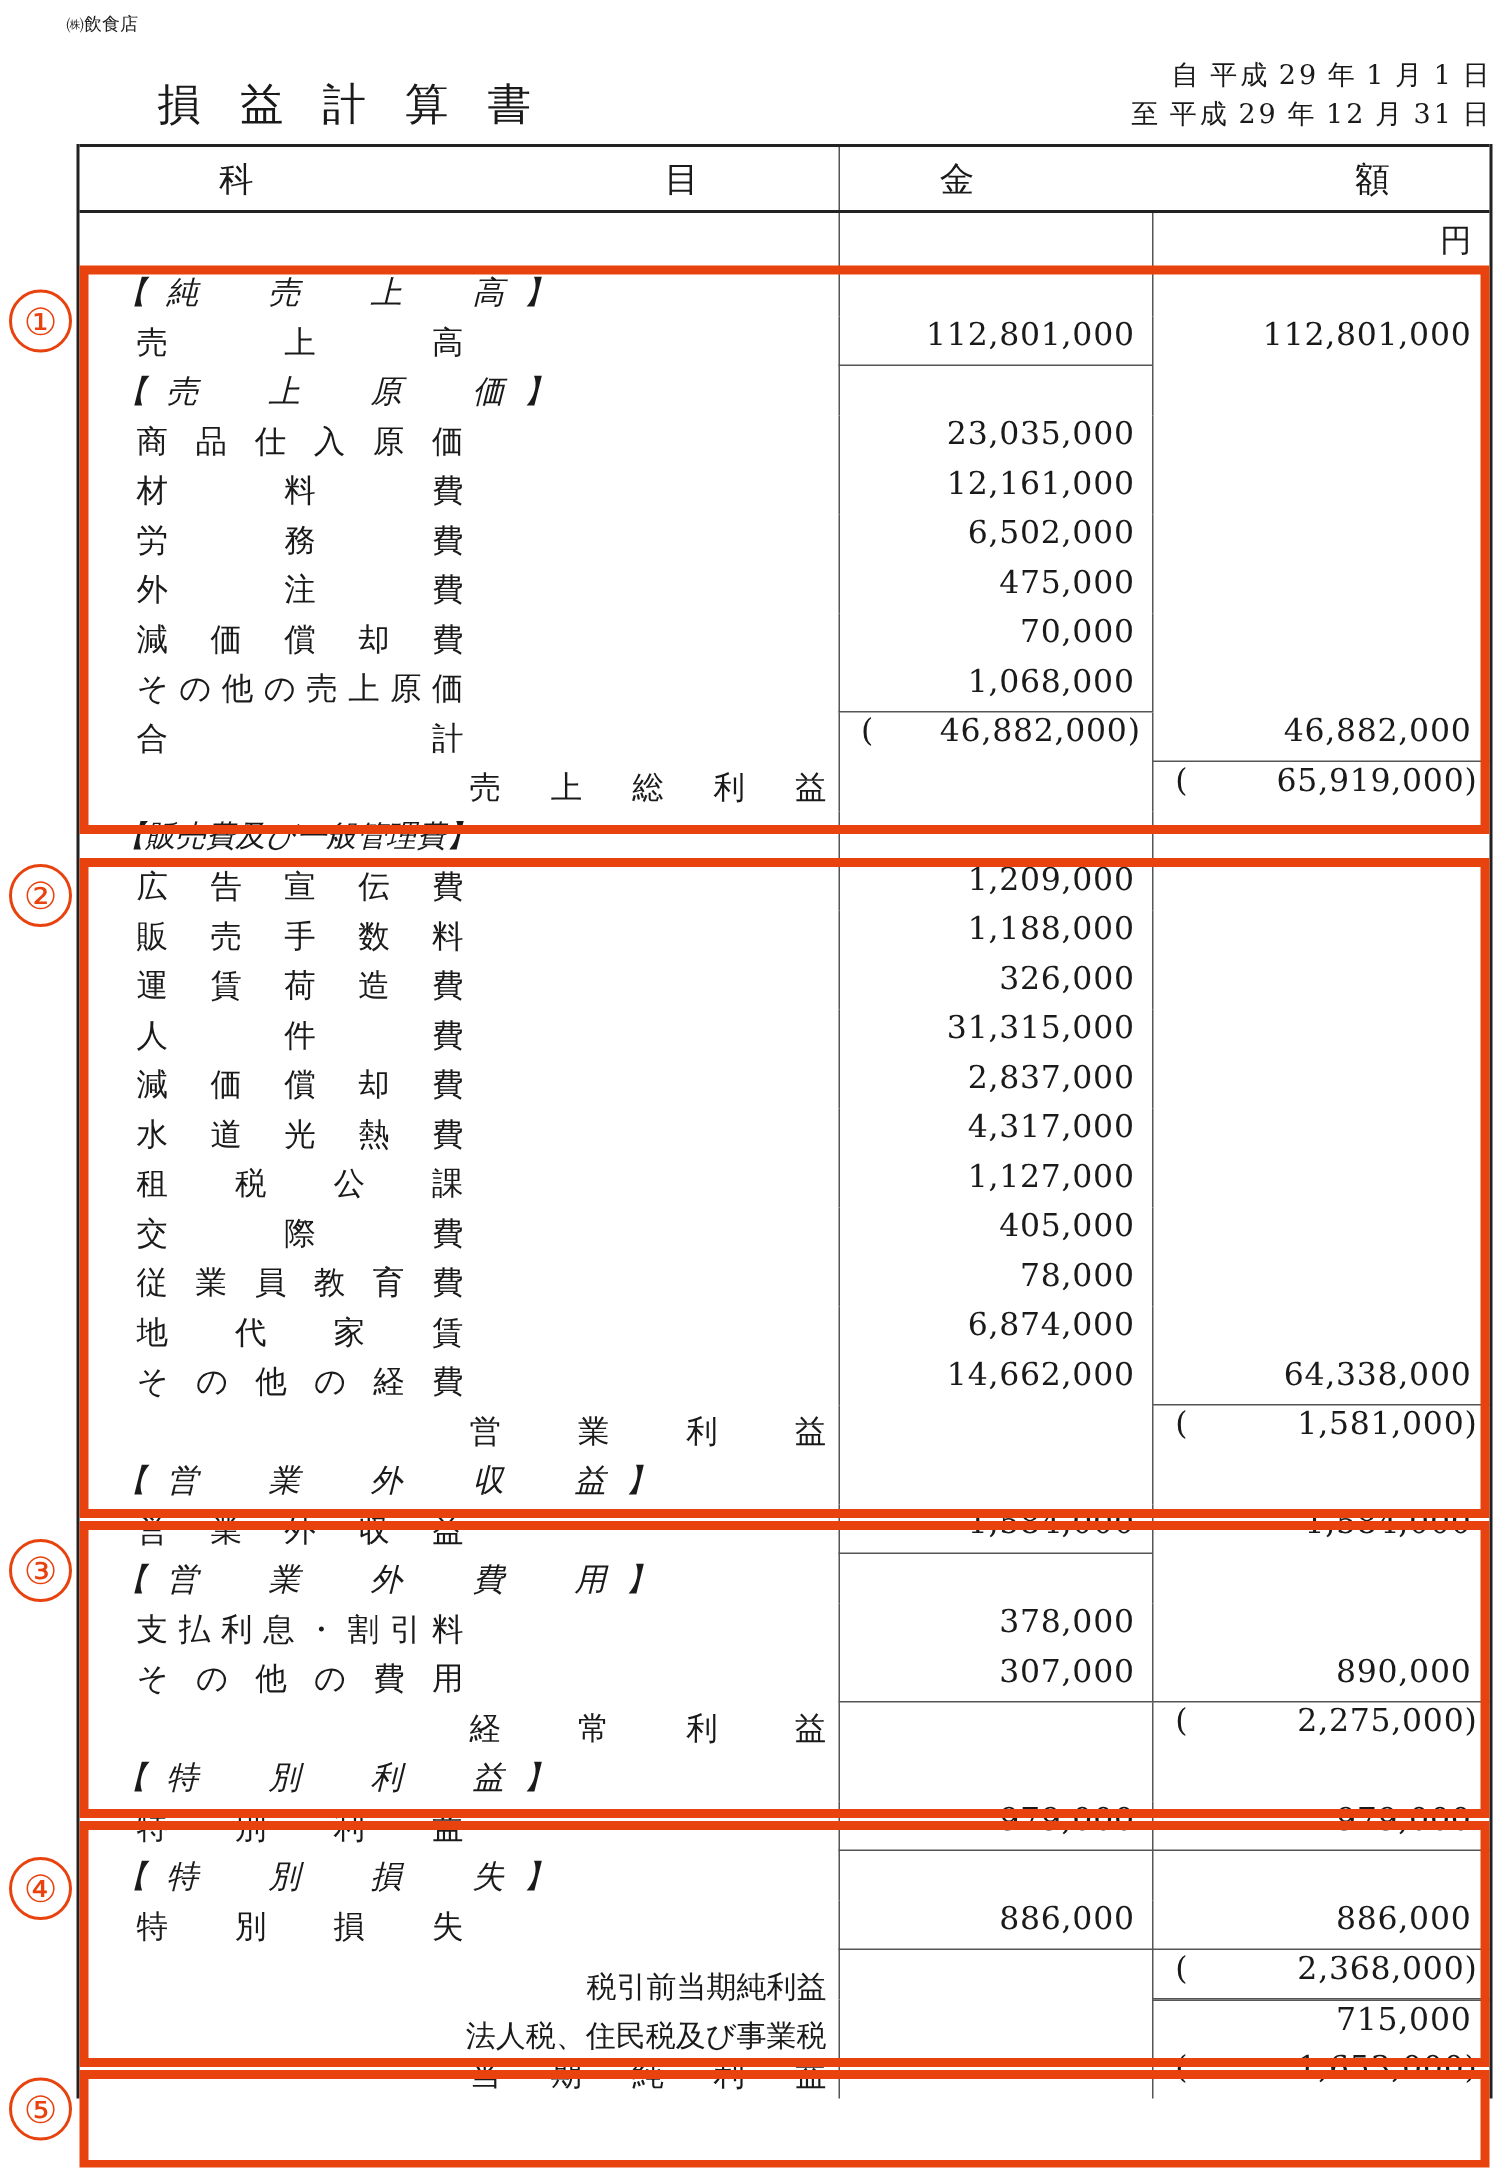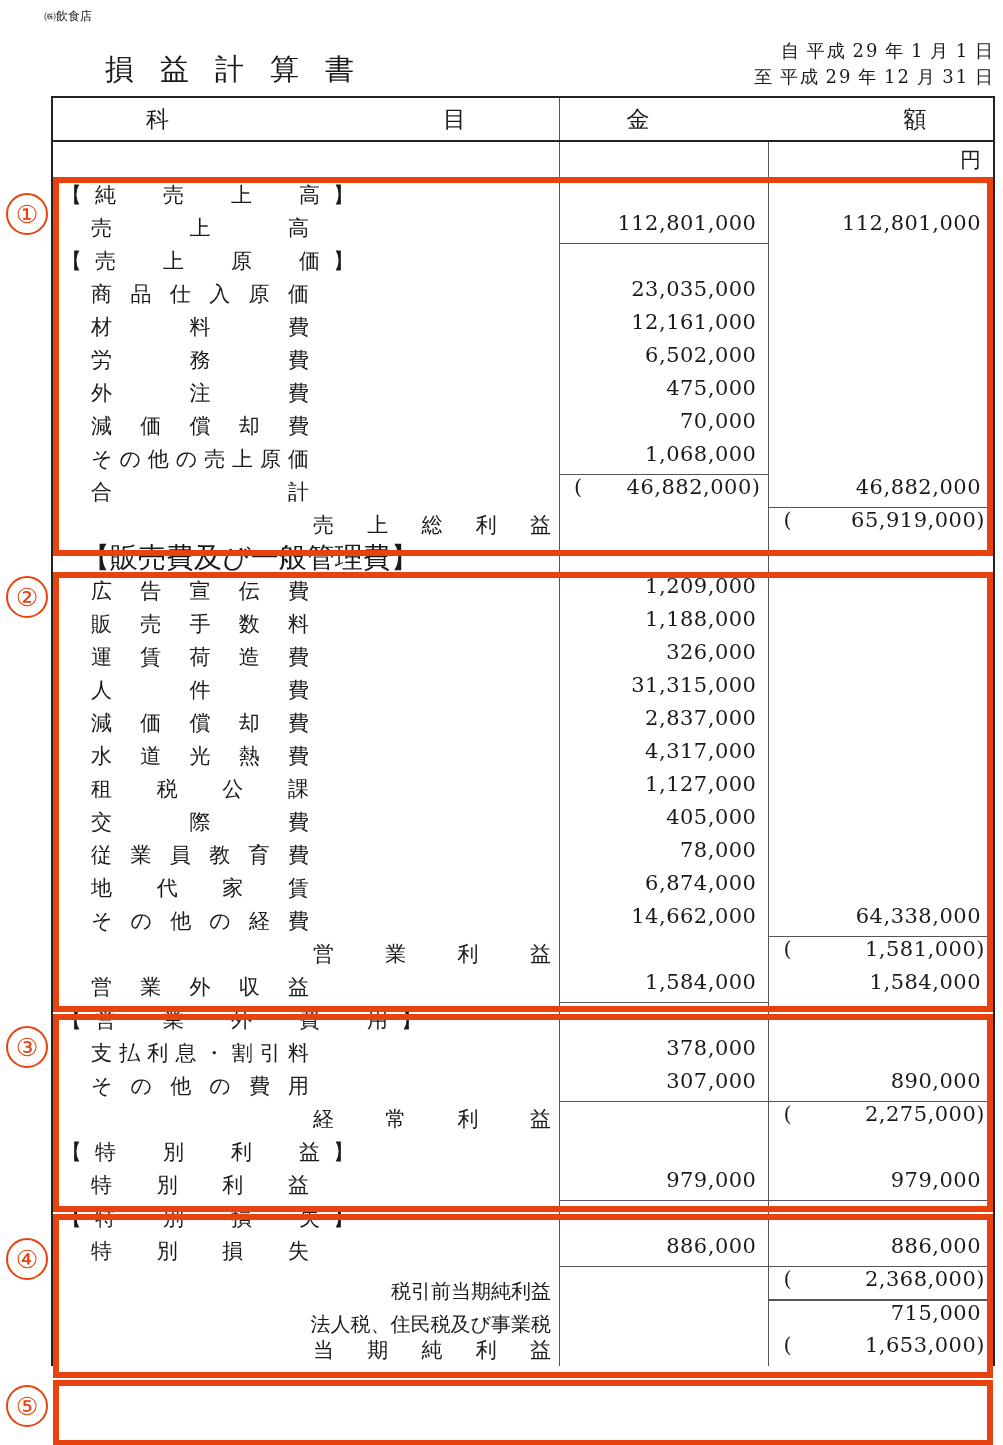--- a/index.html
+++ b/index.html
@@ -73,24 +73,25 @@
   .lbl {
     position: absolute;
     left: 0; right: 0; top: 0; bottom: 0;
     display: flex;
     align-items: center;
     font-size: 21px;
     white-space: nowrap;
   }
   
   .lbl.group {
-    padding-left: 8px;
+    padding-left: 24px;
     letter-spacing: 13px;
-  }
-  .lbl.group.tight { letter-spacing: 0px; font-size: 28px; margin-left: 21px; }
+    font-style: italic;
+  }
+  .lbl.group.tight { letter-spacing: 0px; font-size: 20px; }
   
   .lbl.item {
     padding-left: 38px;
     display: flex;
     align-items: center;
   }
   .lbl.item .j {
     display: inline-flex;
     justify-content: space-between;
     width: 218px;
@@ -652,20 +653,27 @@
         <div class="c3">
           <div class="num paren">
             <span>(</span>
             <span class="mid">1,581,000</span>
             <span class="close">)</span>
           </div>
         </div>
       </div>
       <div class="row">
         <div class="c1">
+          <div class="lbl group">【営　業　外　収　益】</div>
+        </div>
+        <div class="c2"></div>
+        <div class="c3"></div>
+      </div>
+      <div class="row">
+        <div class="c1">
           <div class="lbl item">
             <span class="j">
               <span>営</span>
               <span>業</span>
               <span>外</span>
               <span>収</span>
               <span>益</span>
             </span>
           </div>
         </div>

